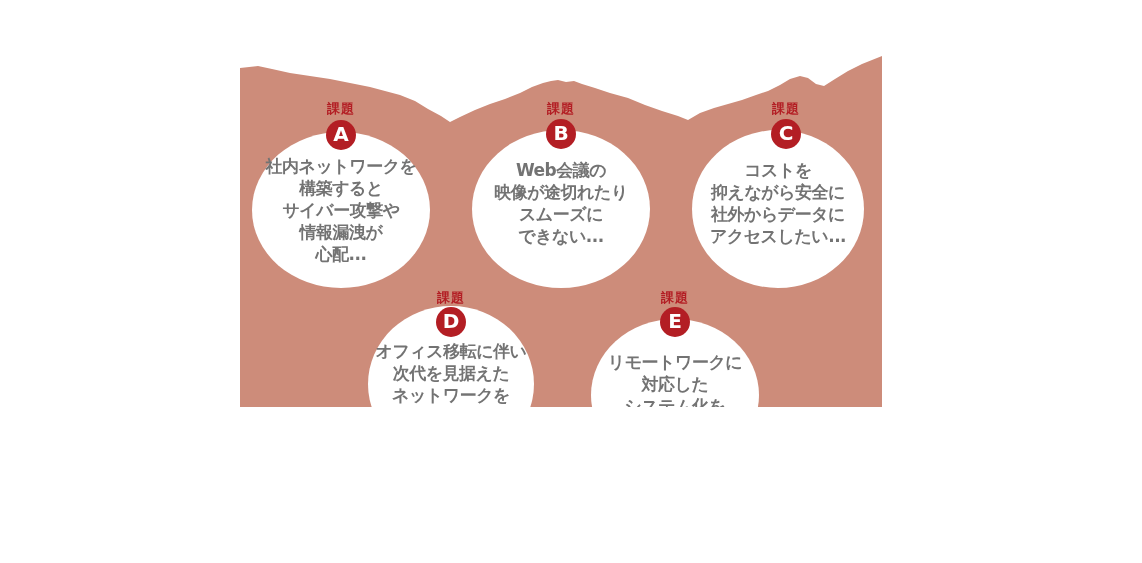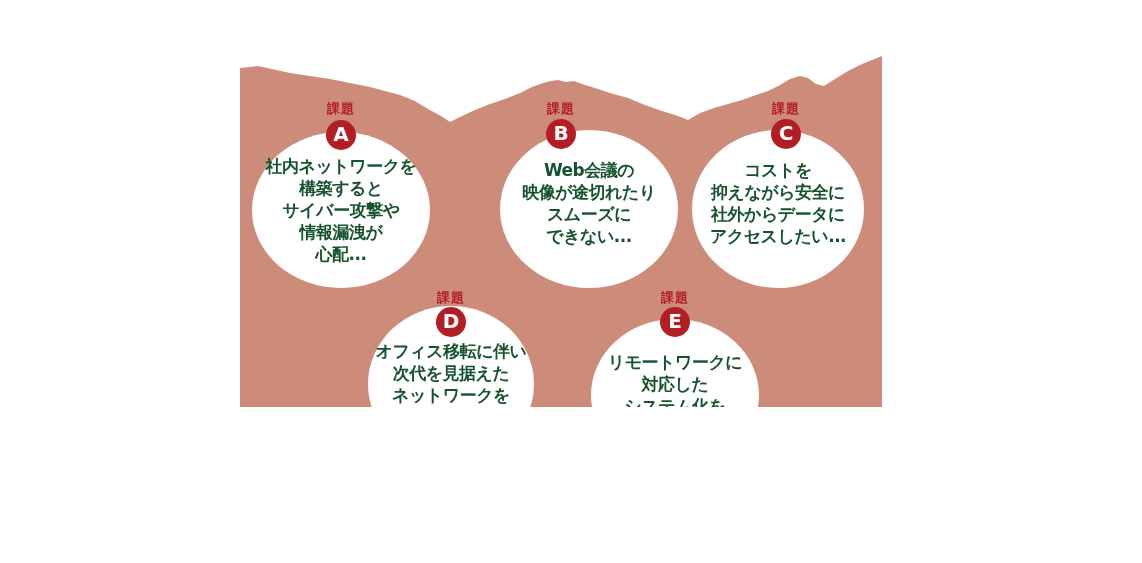--- a/index.html
+++ b/index.html
@@ -18,21 +18,21 @@
     display:flex; align-items:center; justify-content:center;
   }
   .badge span { font-size:20px; font-weight:bold; line-height:1; transform:translateY(-1px); }
   .bubble {
     position:absolute; background:#ffffff; border-radius:50%; z-index:2;
   }
   .bubble-text {
     position:absolute; left:0; top:0; right:0; bottom:0;
     display:flex; align-items:center; justify-content:center;
     text-align:center; white-space:pre-line;
-    color:#14532d; font-weight:bold; font-size:17px; line-height:22px;
+    color:#737373; font-weight:bold; font-size:17px; line-height:22px;
     letter-spacing:-0.5px;
   }
   .lift { padding-bottom:12px; }
 </style>
 </head>
 <body>
 
 <div class="stage">
 
   <svg class="bg-svg" viewBox="0 0 1142 563">
@@ -67,21 +67,21 @@
 情報漏洩が
 心配...</div>
     </div>
   </div>
 
   <div>
     <div class="tag" style="left:472px;top:102px;width:178px">課題</div>
     <div class="badge" style="left:546px;top:119px">
       <span>B</span>
     </div>
-    <div class="bubble" style="left:500px;top:130px;width:178px;height:158px">
+    <div class="bubble" style="left:472px;top:130px;width:178px;height:158px">
       <div class="bubble-text lift">Web会議の
 映像が途切れたり
 スムーズに
 できない...</div>
     </div>
   </div>
 
   <div>
     <div class="tag" style="left:700px;top:102px;width:172px">課題</div>
     <div class="badge" style="left:771px;top:119px">

